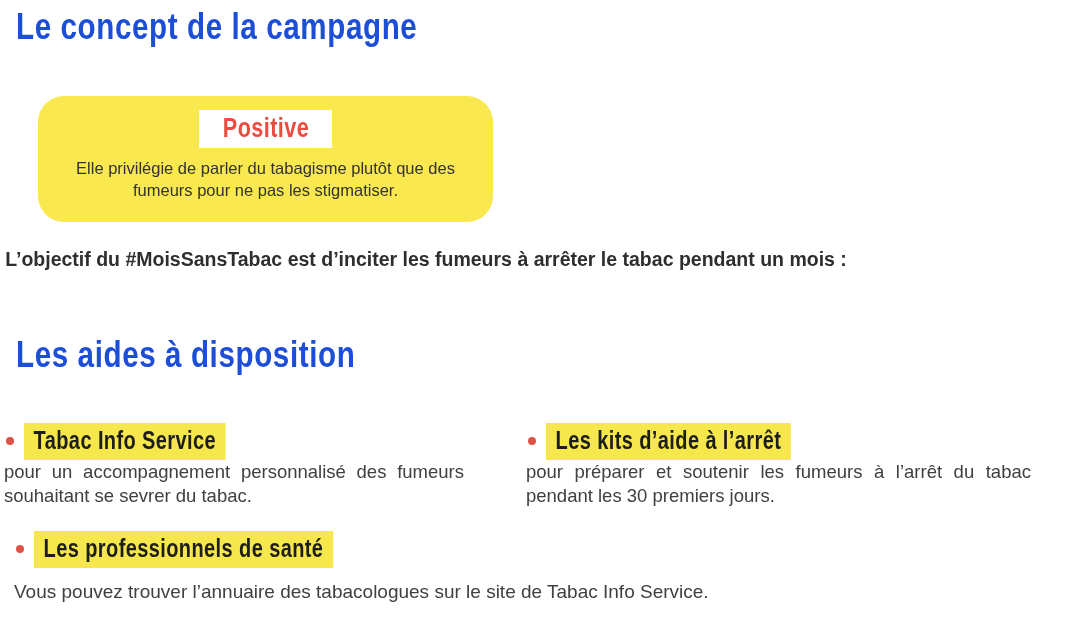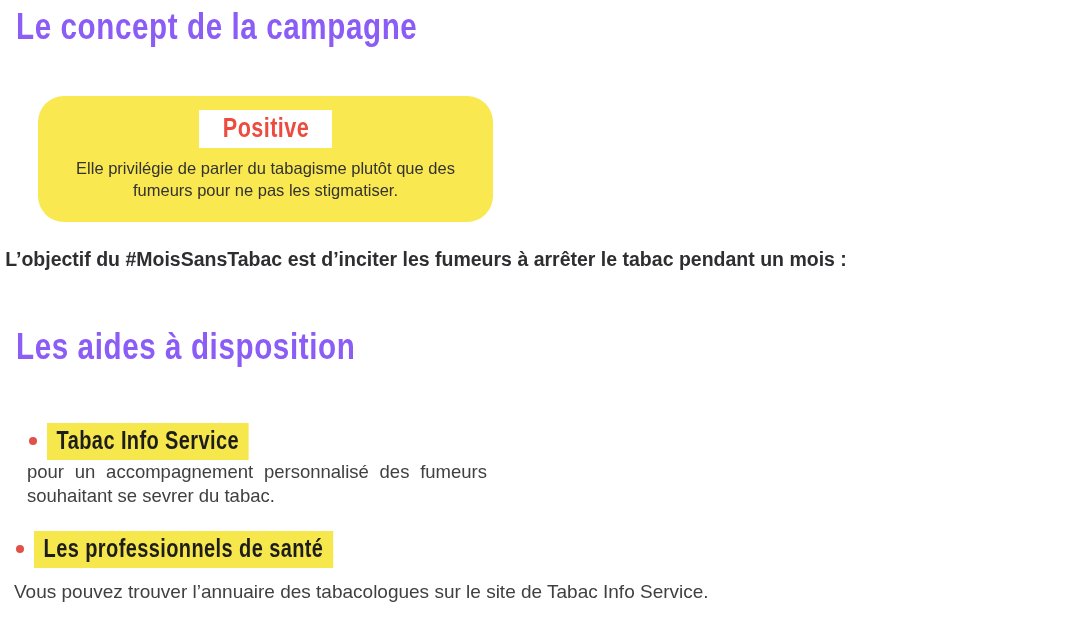--- a/index.html
+++ b/index.html
@@ -14,23 +14,23 @@
   .cond{
     display:inline-block;
     font-weight:bold;
     letter-spacing:.02em;
     transform:scaleX(.8);
     transform-origin:0 50%;
     white-space:nowrap;
   }
   .cond.center{transform-origin:50% 50%;}
 
-  .h-red{position:absolute;left:16px;margin:0;color:#8b5cf6;font-size:37px;line-height:42px;}
+  .h-red{position:absolute;left:16px;margin:0;color:#1d4ed8;font-size:37px;line-height:42px;}
   #title-concept{top:6px;}
-  #title-aides{top:326px;text-align:center;}
+  #title-aides{top:334px;text-align:center;}
 
   
   .boxes{position:absolute;top:96px;left:38px;display:flex;gap:64px;}
   .concept-box{
     background:#f9e84f;border-radius:26px;min-height:118px;
     box-sizing:border-box;text-align:center;padding:12px 18px 10px;
   }
   .concept-box.b0{width:455px;}
   .concept-box.b1{width:487px;}
   .chip{
@@ -44,21 +44,21 @@
   .b1 .box-text{max-width:452px;}
 
   
   #objective{
     position:absolute;top:243px;left:0;width:852px;text-align:center;
     font-weight:bold;color:#2e2e31;font-size:19.5px;line-height:33px;
   }
 
   
   .columns{
-    position:absolute;top:422px;left:27px;
+    position:absolute;top:422px;left:4px;
     display:grid;grid-template-columns:478px 509px;column-gap:44px;
   }
   .aid-head{display:flex;align-items:center;margin:0 0 0 2px;height:38px;}
   .dot{
     width:8px;height:8px;border-radius:50%;background:#e05148;
     display:inline-block;margin-right:10px;flex:0 0 auto;
   }
   .hl{
     display:inline-block;background:#f6e74c;color:#1d1d1b;
     font-size:25px;line-height:28px;padding:3px 12px 6px;
@@ -95,20 +95,27 @@
 <h2 class="h-red" id="title-aides"><span class="cond">Les aides à disposition</span></h2>
 
 <div class="columns">
   <div class="col-left">
     <div class="aid-head">
       <span class="dot"></span>
       <span class="hl">Tabac Info Service</span>
     </div>
     <p class="aid-text">pour un accompagnement personnalisé des fumeurs souhaitant se sevrer du tabac.</p>
   </div>
+  <div class="col-right">
+    <div class="aid-head">
+      <span class="dot"></span>
+      <span class="hl">Les kits d’aide à l’arrêt</span>
+    </div>
+    <p class="aid-text">pour préparer et soutenir les fumeurs à l’arrêt du tabac pendant les 30 premiers jours.</p>
+  </div>
 </div>
 
 <div class="prof">
   <div class="aid-head">
     <span class="dot"></span>
     <span class="hl">Les professionnels de santé</span>
   </div>
   <p class="aid-text">Vous pouvez trouver l’annuaire des tabacologues sur le site de Tabac Info Service.</p>
 </div>
 

